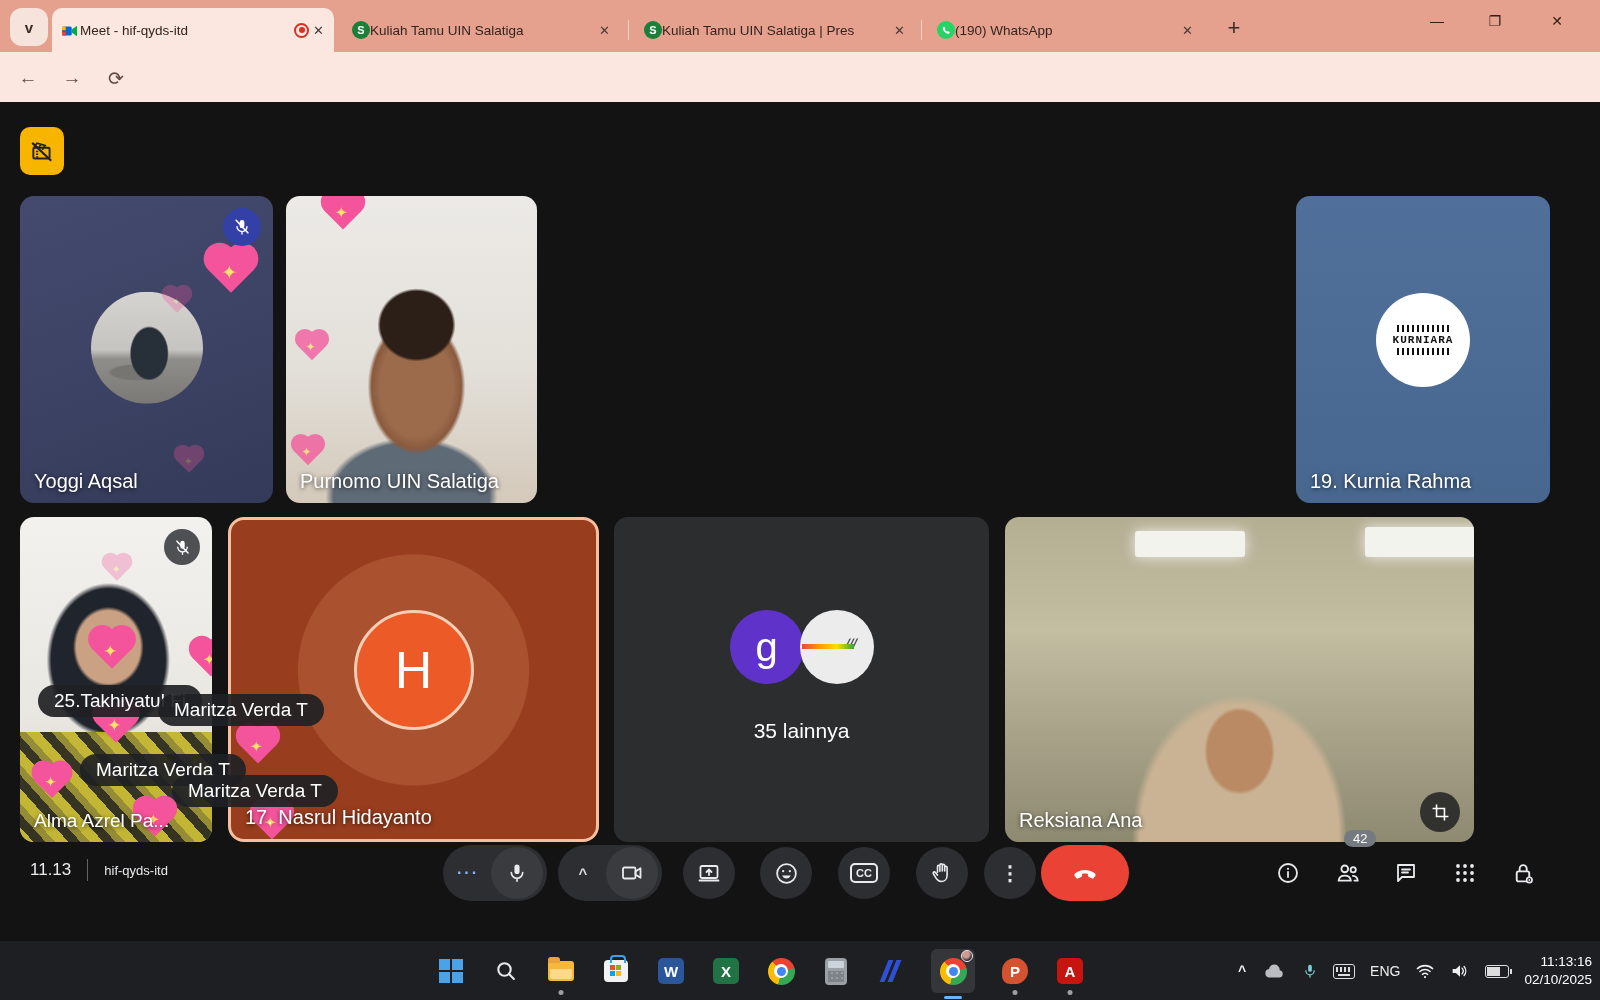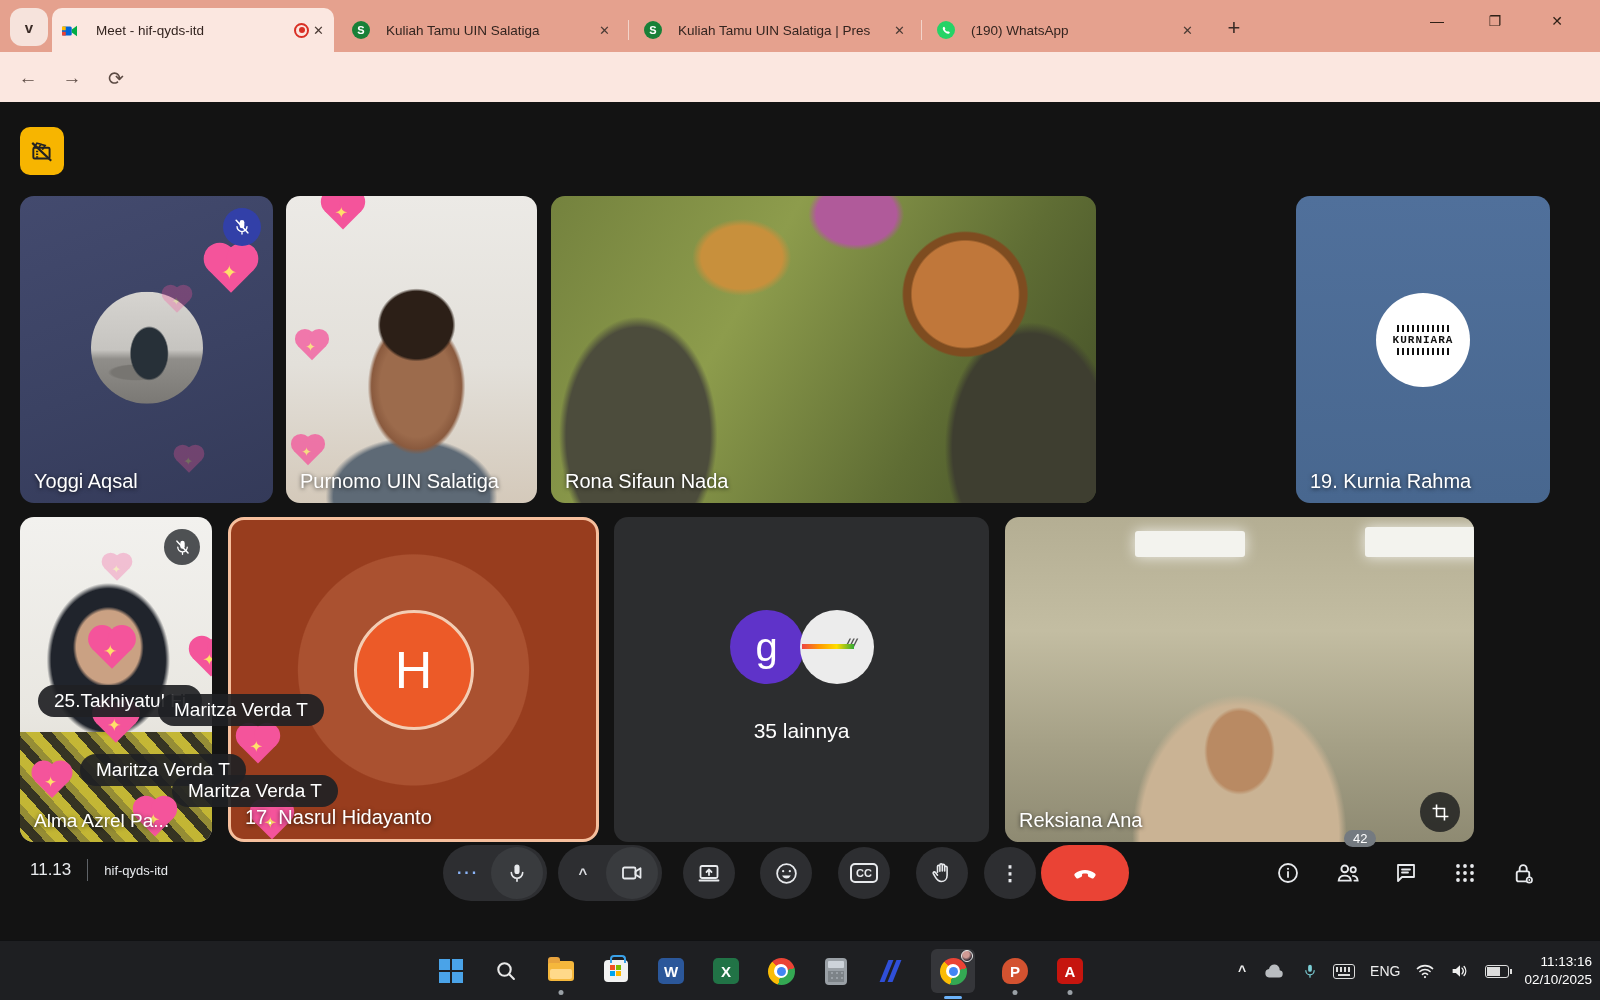--- a/index.html
+++ b/index.html
@@ -5,21 +5,21 @@
   * { margin:0; padding:0; box-sizing:border-box; }
   html,body { width:1600px; height:1000px; overflow:hidden; background:#000; }
   body { font-family:"Liberation Sans", sans-serif; }
   #screen { position:relative; width:1600px; height:1000px; overflow:hidden; }
 
   
   .tabstrip { position:absolute; left:0; top:0; width:1600px; height:52px; background:#e5a18e; }
   .tab-search { position:absolute; left:10px; top:8px; width:38px; height:38px; border-radius:12px; background:#f6e3dc; display:flex; align-items:center; justify-content:center; color:#3a2b26; font-size:15px; font-weight:bold; }
   .tab { position:absolute; top:8px; height:44px; display:flex; align-items:center; padding:0 10px; font-size:13.5px; color:#33241f; }
   .tab.active { background:#fbe7e0; border-radius:10px 10px 0 0; height:44px; }
-  .tab .title { white-space:nowrap; overflow:hidden; text-overflow:clip; flex:1; margin:0 16px; }
+  .tab .title { white-space:nowrap; overflow:hidden; text-overflow:clip; flex:1; margin:0 0; }
   .tab .closex { color:#4a3a34; font-size:13px; margin-left:4px; }
   .tab-divider { position:absolute; top:20px; width:1px; height:20px; background:#f3d4ca; }
   .fav-meet { width:18px; height:14px; margin-top:2px; }
   .fav-letter { width:18px; height:18px; border-radius:50%; background:#188038; color:#fff; font-size:11px; font-weight:bold; display:flex; align-items:center; justify-content:center; }
   .fav-wa { width:18px; height:18px; border-radius:50%; background:#25d366; display:flex; align-items:center; justify-content:center; }
   .rec-badge { width:15px; height:15px; border:2.5px solid #d93025; border-radius:50%; position:relative; flex:none; }
   .rec-badge::after { content:""; position:absolute; left:2.5px; top:2.5px; width:6px; height:6px; border-radius:50%; background:#d93025; }
   .newtab { position:absolute; left:1218px; top:12px; width:32px; height:32px; display:flex; align-items:center; justify-content:center; color:#3a2b26; font-size:22px; }
   .winctl { position:absolute; top:0; height:42px; display:flex; align-items:center; justify-content:center; width:58px; color:#2f2017; font-size:14px; }
 
@@ -277,24 +277,20 @@
         </div>
       <div class="heart" style="left:16px;top:140px;font-size:10px;opacity:.75;">
           <span class="sp">✦</span>
         </div>
       <div class="heart" style="left:12px;top:245px;font-size:10px;opacity:.75;">
           <span class="sp">✦</span>
         </div>
       <div class="name">Purnomo UIN Salatiga</div>
     </div>
 
-    <div class="tile t-rona">
-      <div class="v-rona"></div>
-      <div class="name">Rona Sifaun Nada</div>
-    </div>
 
 
     <div class="tile t-kurnia">
       <div class="kurnia-avatar">
         <div class="barcode"></div>
         <div class="kurnia-logo">KURNIARA</div>
         <div class="barcode"></div>
       </div>
       <div class="name">19. Kurnia Rahma</div>
     </div>

